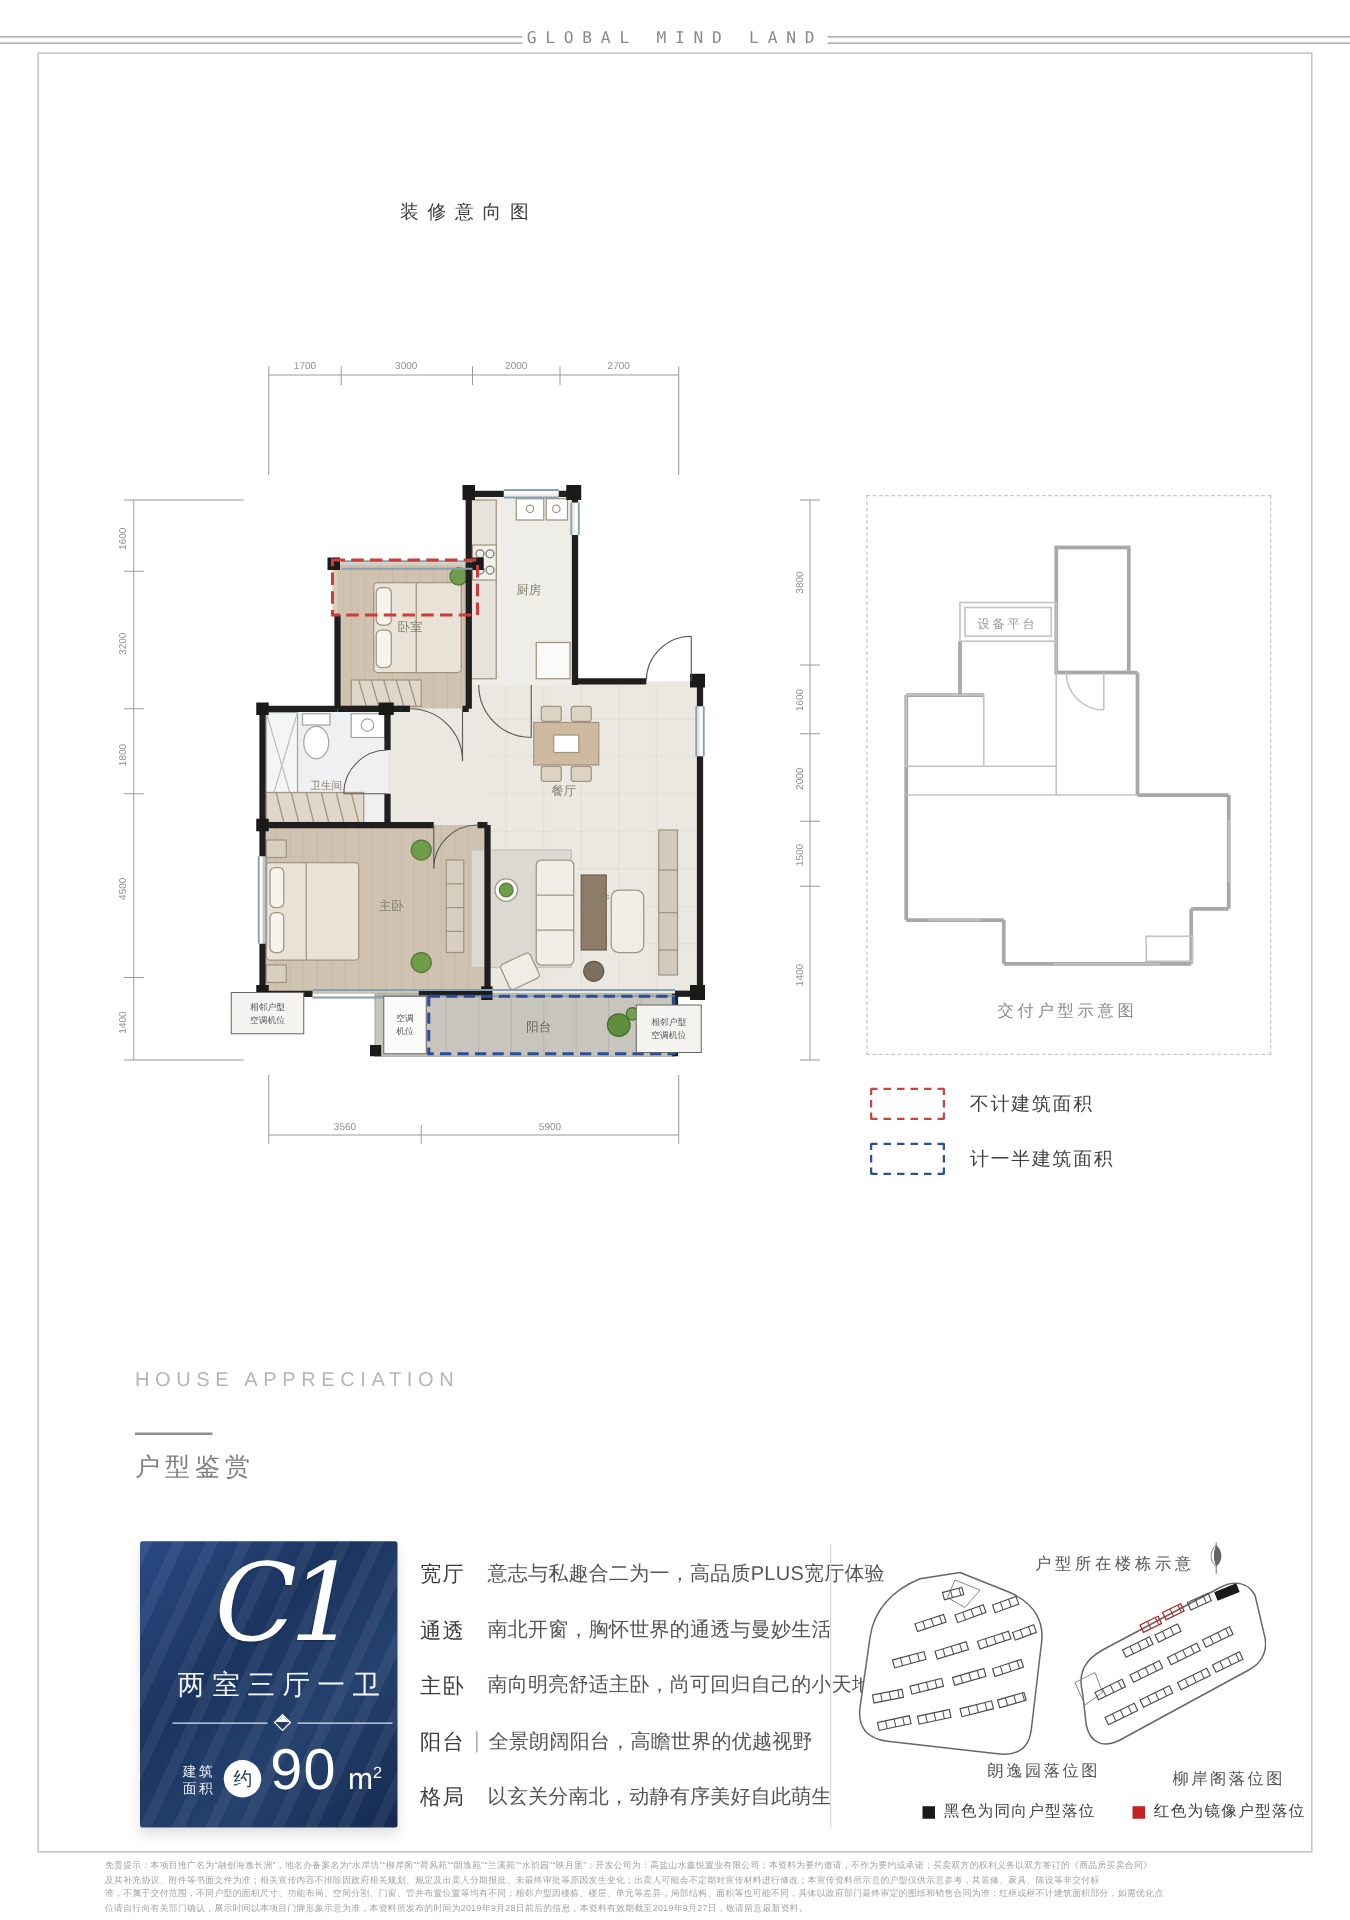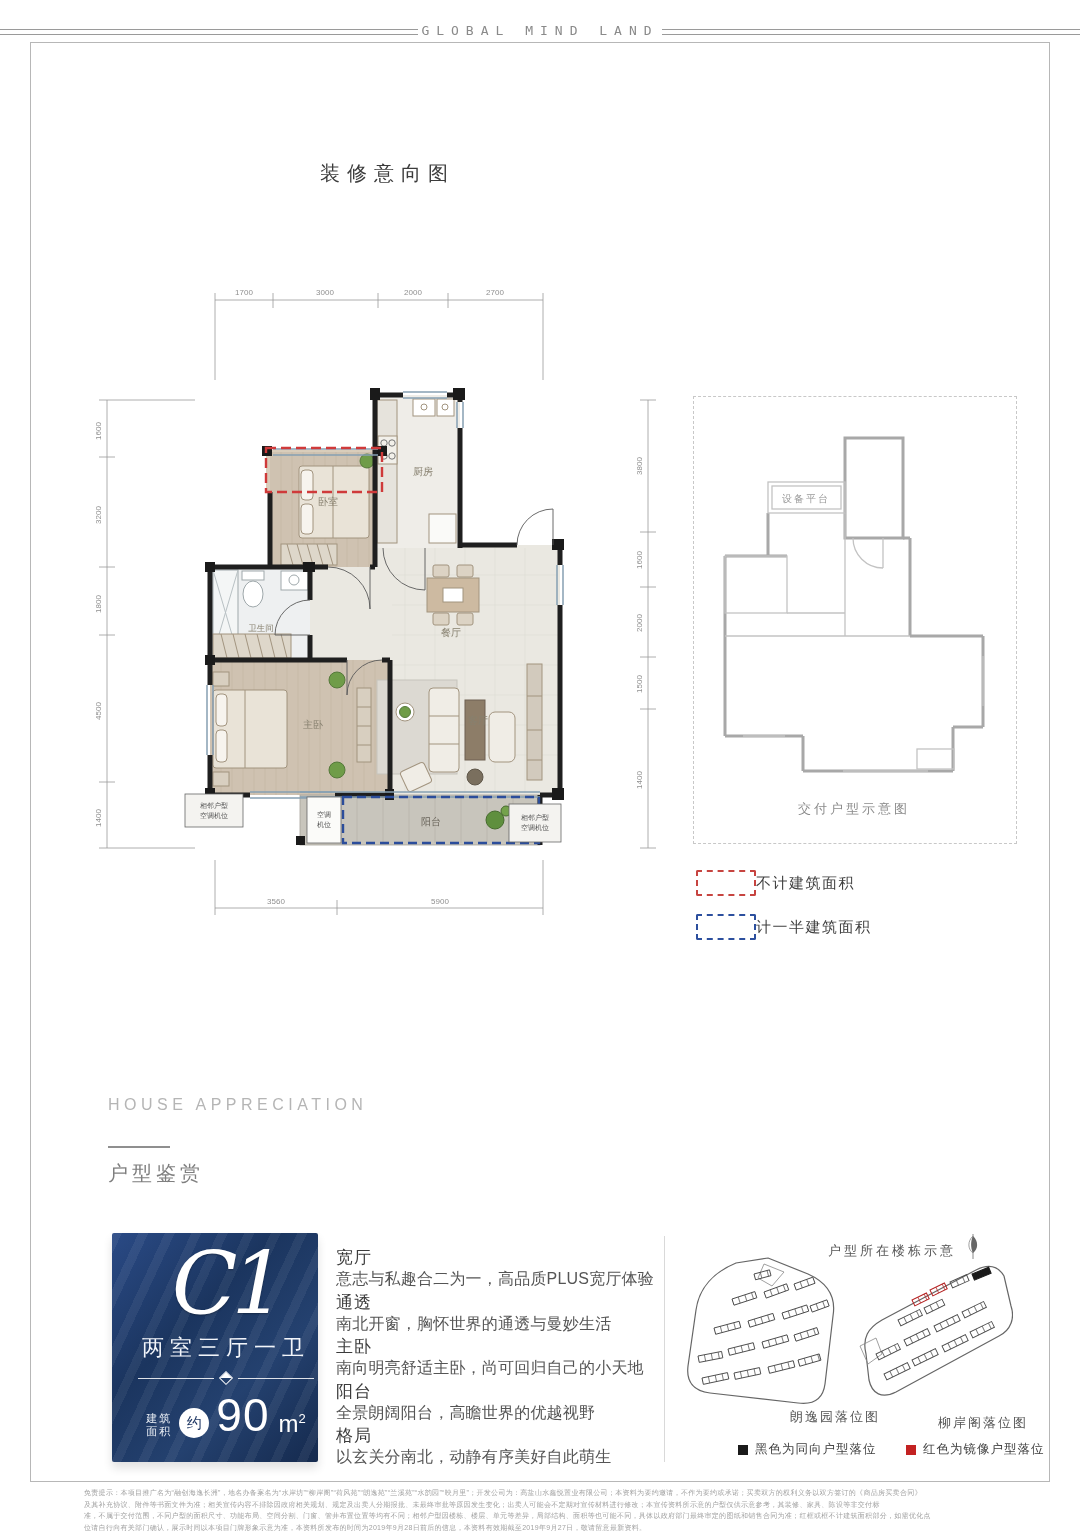--- a/index.html
+++ b/index.html
@@ -8,29 +8,29 @@
   .abs{position:absolute;}
 
   
   .brandline{position:absolute;top:29px;height:4px;border-top:1px solid #9a9a9a;border-bottom:1px solid #9a9a9a;}
   .brand{position:absolute;top:23px;left:418px;width:244px;text-align:center;
          font-family:"DejaVu Sans Mono",monospace;font-size:13px;letter-spacing:7px;color:#8a8a8a;}
 
   
   .frame{position:absolute;left:30px;top:42px;width:1018px;height:1438px;border:1px solid #b7b7b7;}
 
-  .main-title{position:absolute;left:320px;top:160px;font-size:20px;letter-spacing:7px;color:#3c3c3c;}
+  .main-title{position:absolute;left:320px;top:160px;font-size:15px;letter-spacing:7px;color:#3c3c3c;}
 
   
   .delivery{position:absolute;left:693px;top:396px;width:322px;height:446px;border:1px dashed #c8c8c8;}
   .delivery-caption{position:absolute;left:693px;top:800px;width:322px;text-align:center;
                     font-size:13px;letter-spacing:3px;color:#8b8b8b;}
 
   
-  .lg-row{position:absolute;left:696px;display:flex;align-items:center;}
+  .lg-row{position:absolute;left:696px;display:flex;align-items:center;gap:20px;}
   .lg-box{width:56px;height:22px;border-radius:2px;}
   .lg-red{border:2px dashed #c74440;}
   .lg-blue{border:2px dashed #2c4f9e;}
   .lg-label{font-size:15px;color:#3f3f3f;letter-spacing:1.5px;}
 
   
   .sec-en{position:absolute;left:108px;top:1096px;font-size:16px;letter-spacing:4.5px;color:#b5b5b5;}
   .sec-line{position:absolute;left:108px;top:1146px;width:62px;height:2px;background:#8f8f8f;}
   .sec-cn{position:absolute;left:108px;top:1160px;font-size:20px;letter-spacing:4px;color:#7f7f7f;}
 
@@ -51,21 +51,21 @@
   .card-area{display:flex;align-items:flex-end;margin-top:9px;gap:7px;}
   .ca-pre{font-size:11px;line-height:13px;letter-spacing:2px;color:#eef2f8;}
   .ca-circ{width:30px;height:30px;border-radius:50%;background:#fff;color:#1d3663;font-size:15px;
            display:flex;align-items:center;justify-content:center;}
   .ca-val{font-size:46px;font-weight:400;letter-spacing:1px;line-height:46px;}
   .ca-unit{font-size:24px;margin-left:2px;}
   .ca-exp{font-size:13px;vertical-align:super;}
 
   
   .features{position:absolute;left:336px;top:1246px;width:320px;}
-  .feat{display:flex;height:27px;margin-bottom:17.5px;white-space:nowrap;flex-direction:column;}
+  .feat{display:flex;align-items:center;height:27px;margin-bottom:17.5px;white-space:nowrap;}
   .feat-label{font-size:17px;color:#3c3c3c;letter-spacing:1px;min-width:36px;}
   .feat-sep{width:1px;height:17px;background:#9a9a9a;margin:0 9px;}
   .feat-desc{font-size:16px;color:#555;letter-spacing:.2px;}
 
   .vdiv{position:absolute;left:664px;top:1236px;width:1px;height:226px;background:#d9d9d9;}
 
   
   .bm-title{position:absolute;left:828px;top:1232px;display:flex;align-items:flex-end;gap:8px;}
   .bm-title span{font-size:13px;letter-spacing:3px;color:#555;}
   .bm-cap{position:absolute;font-size:13px;letter-spacing:2px;color:#555;padding-left:48px;}

